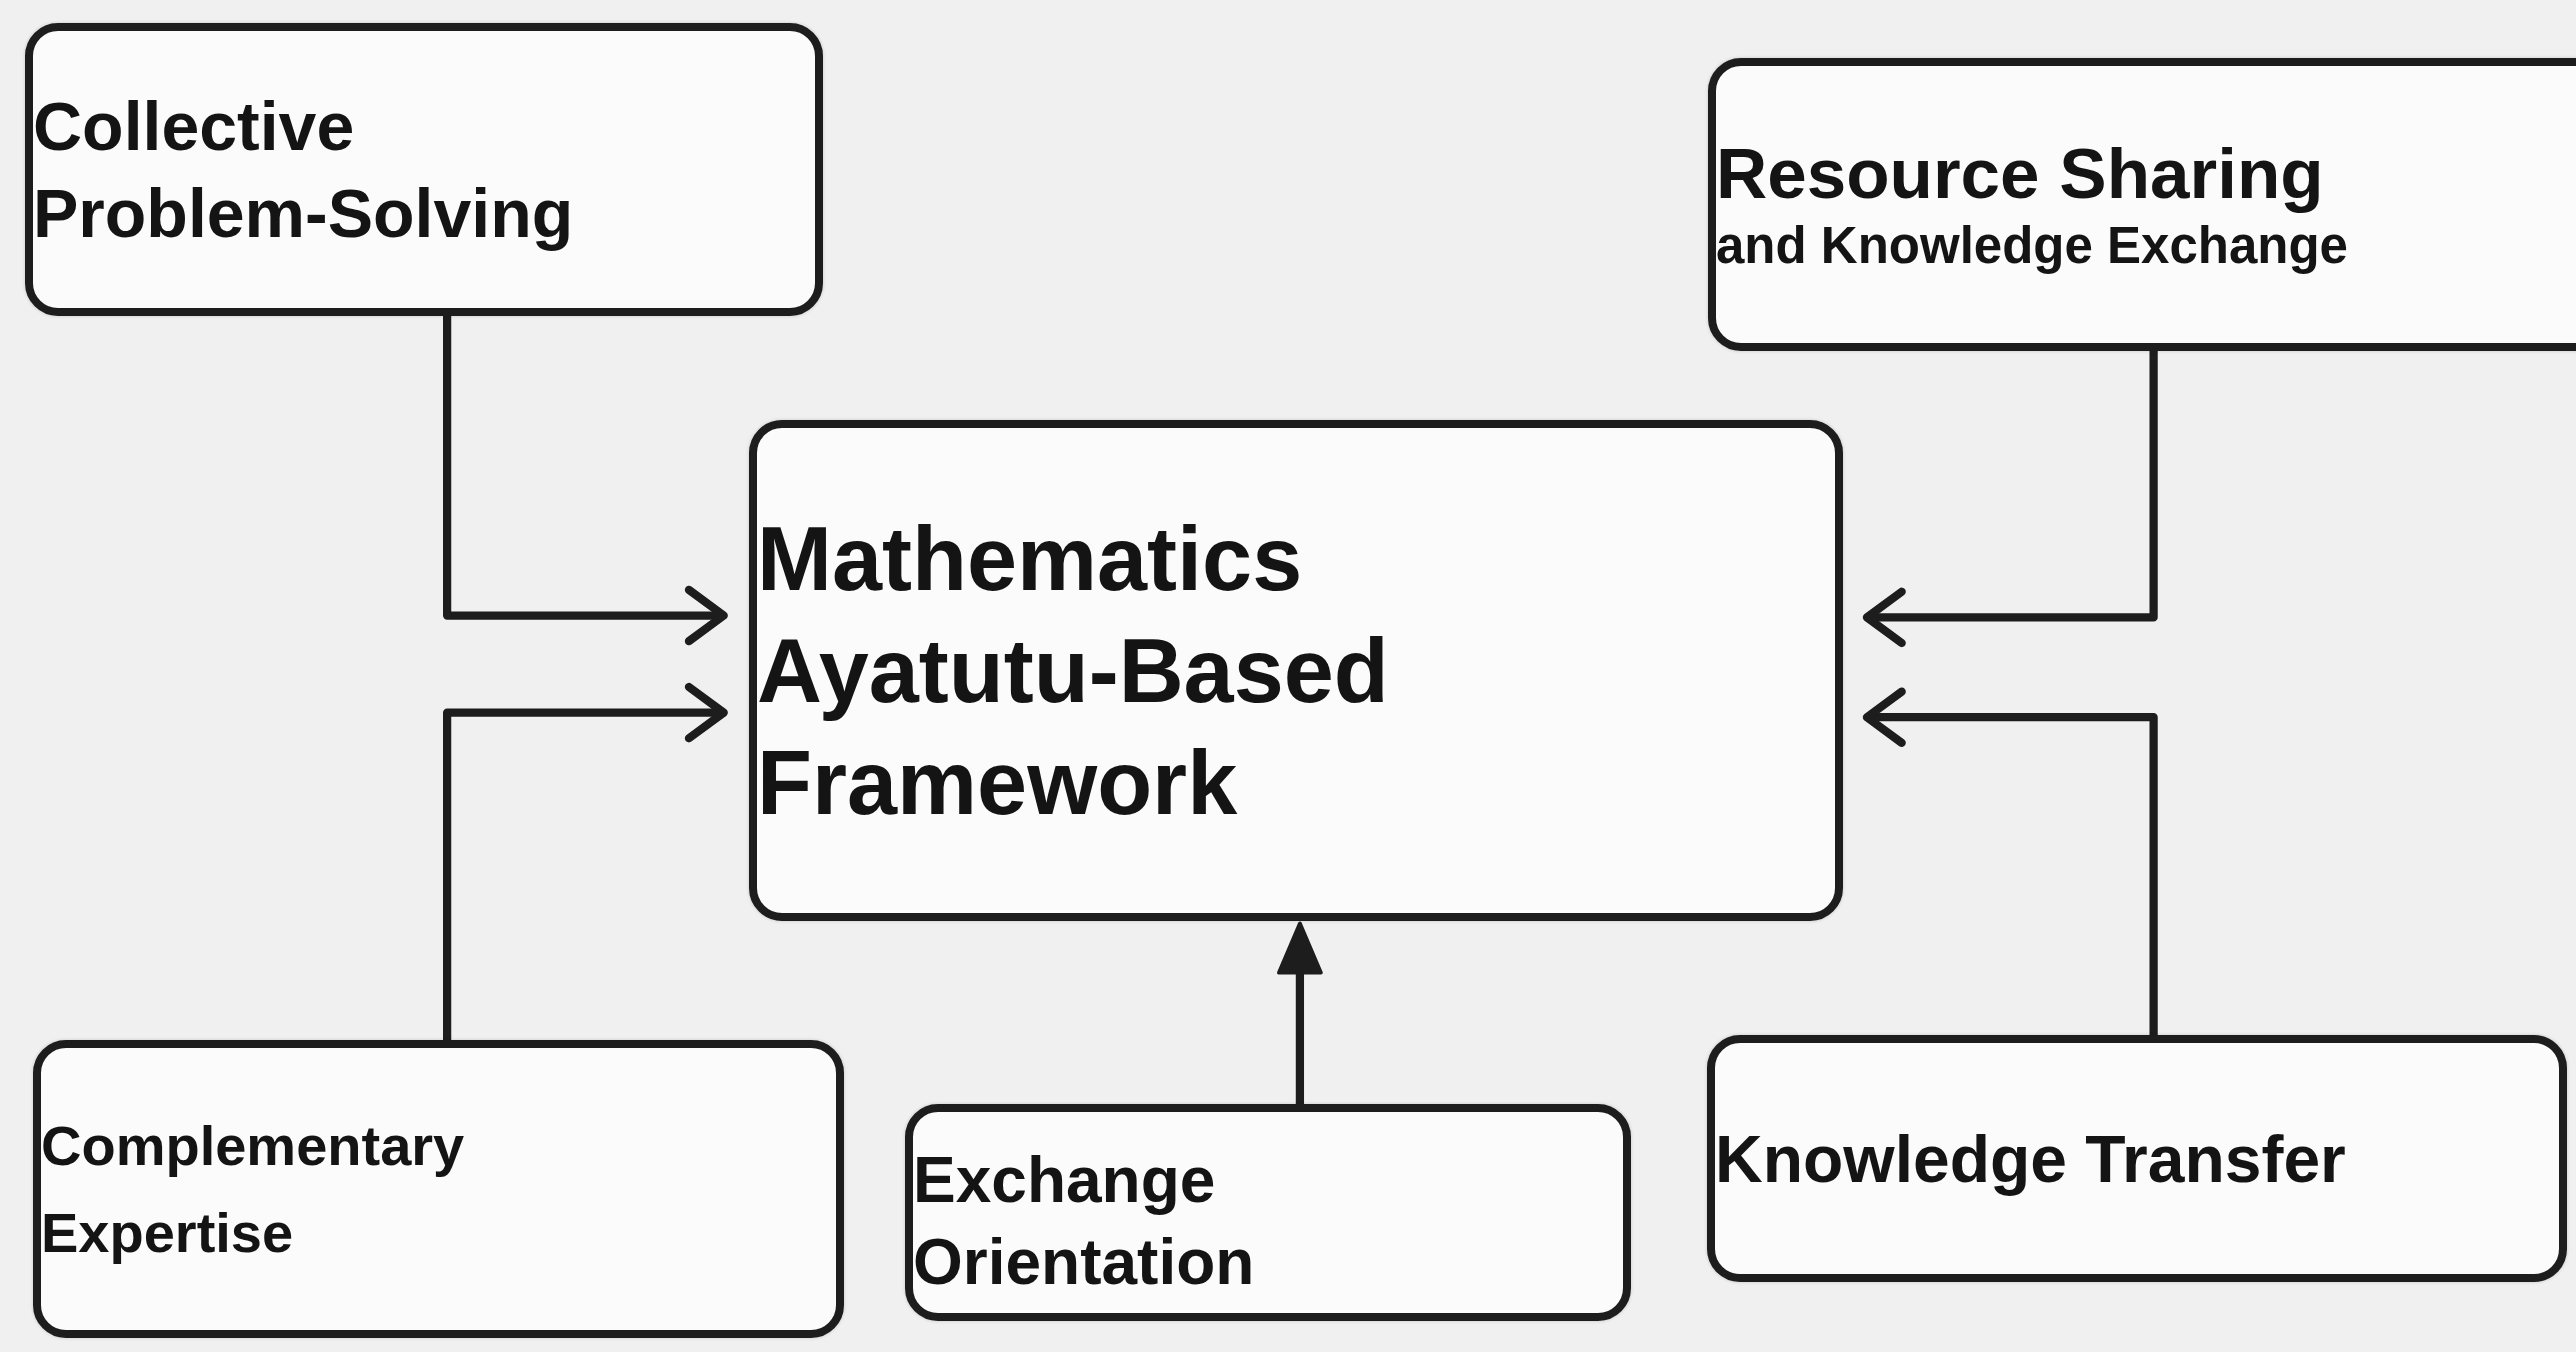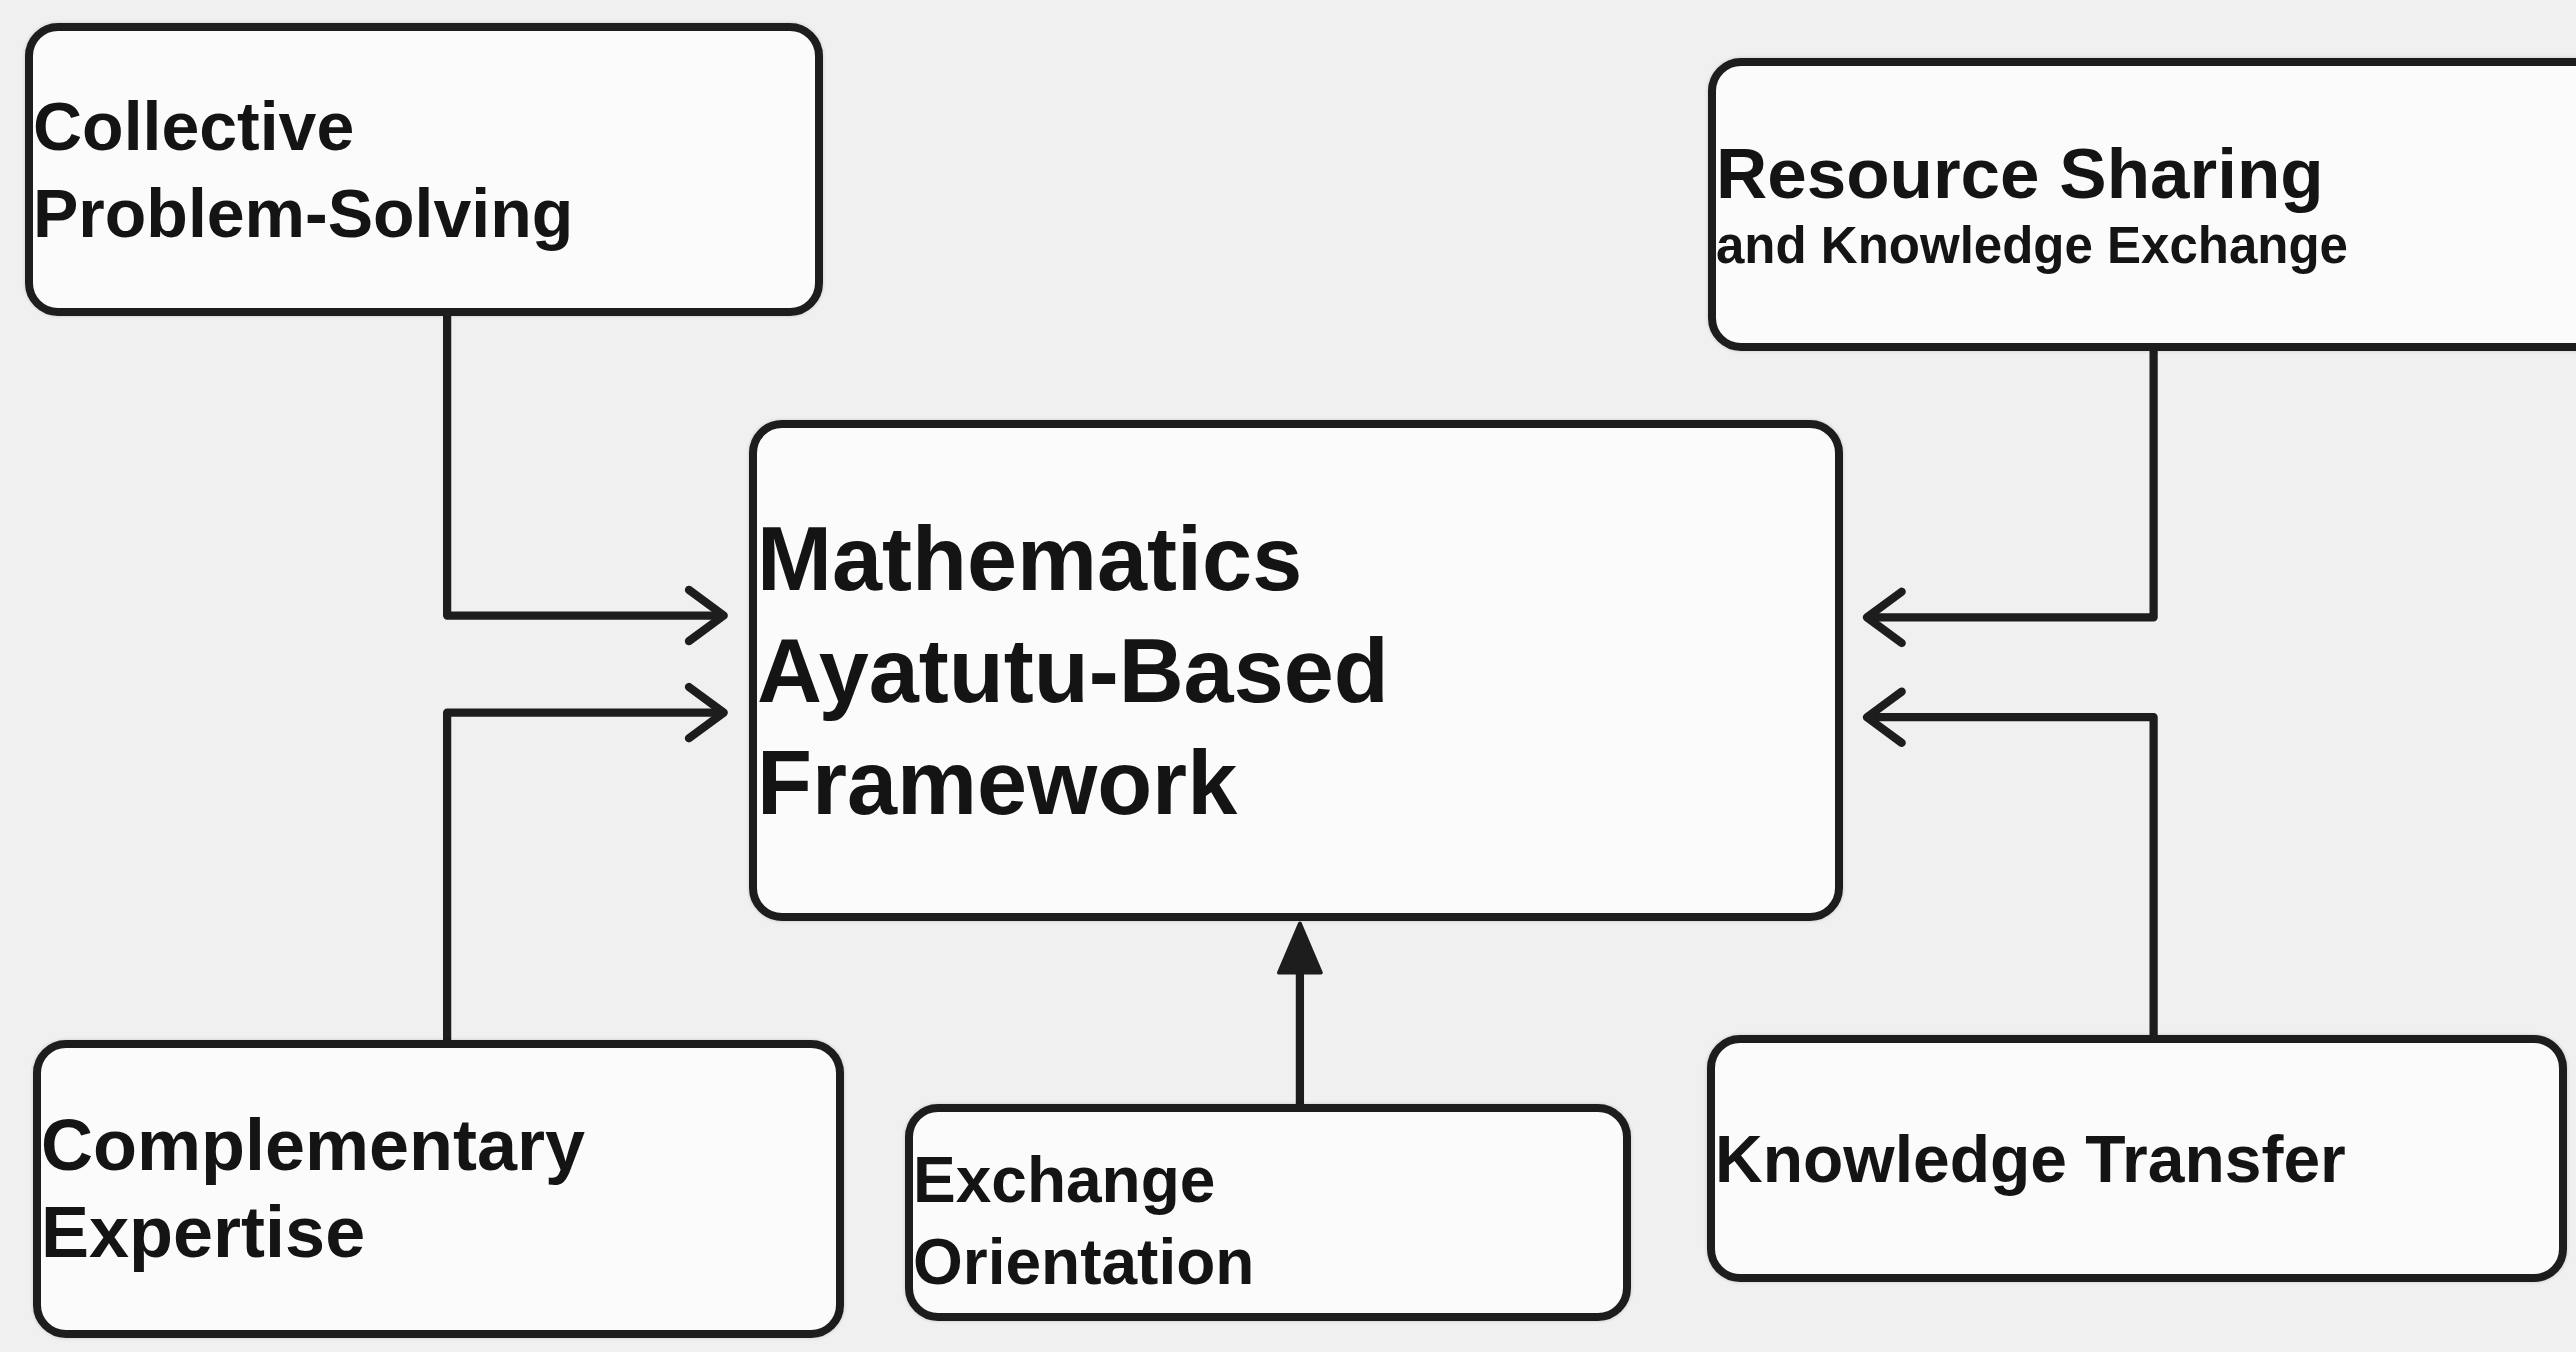--- a/index.html
+++ b/index.html
@@ -35,21 +35,21 @@
     font-weight: 700;
     box-shadow: 0 0 3.7px rgba(0,0,0,0.18);
   }
   .node .line { display: block; white-space: nowrap; }
 
   .node-collective      { left: 25px;   top: 23px;   width: 798px; height: 293px; font-size: 68px; line-height: 87px; }
   .node-resource        { left: 1708px; top: 27.5px;   width: 1029px; height: 293px; margin-top: 30px; }
   .node-resource .title    { font-size: 71px; line-height: 84px; white-space: nowrap; }
   .node-resource .subtitle { font-size: 51px; line-height: 60px; white-space: nowrap; }
   .node-framework       { left: 749px;  top: 420px;  width: 1094px; height: 501px; font-size: 90px; line-height: 112px; }
-  .node-complementary   { left: 33px;   top: 1040px; width: 811px; height: 298px; font-size: 72px; line-height: 87px; }
+  .node-complementary   { left: 33px;   top: 1040px; width: 811px; height: 298px; font-size: 56px; line-height: 87px; }
   .node-process         { left: 905px;  top: 1104px; width: 726px; height: 217px; font-size: 64px; line-height: 82px; padding-top: 16.5px; }
   .node-intergenerational { left: 1707px; top: 1035px; width: 860px; height: 247px; font-size: 66px; line-height: 84px; }
 </style>
 </head>
 <body>
 
 <div class="stage">
 
   <svg class="connectors" viewBox="0 0 2812 1476" xmlns="http://www.w3.org/2000/svg" fill="none" stroke="#1d1d1d" stroke-width="9" stroke-linecap="round" stroke-linejoin="round">
 

